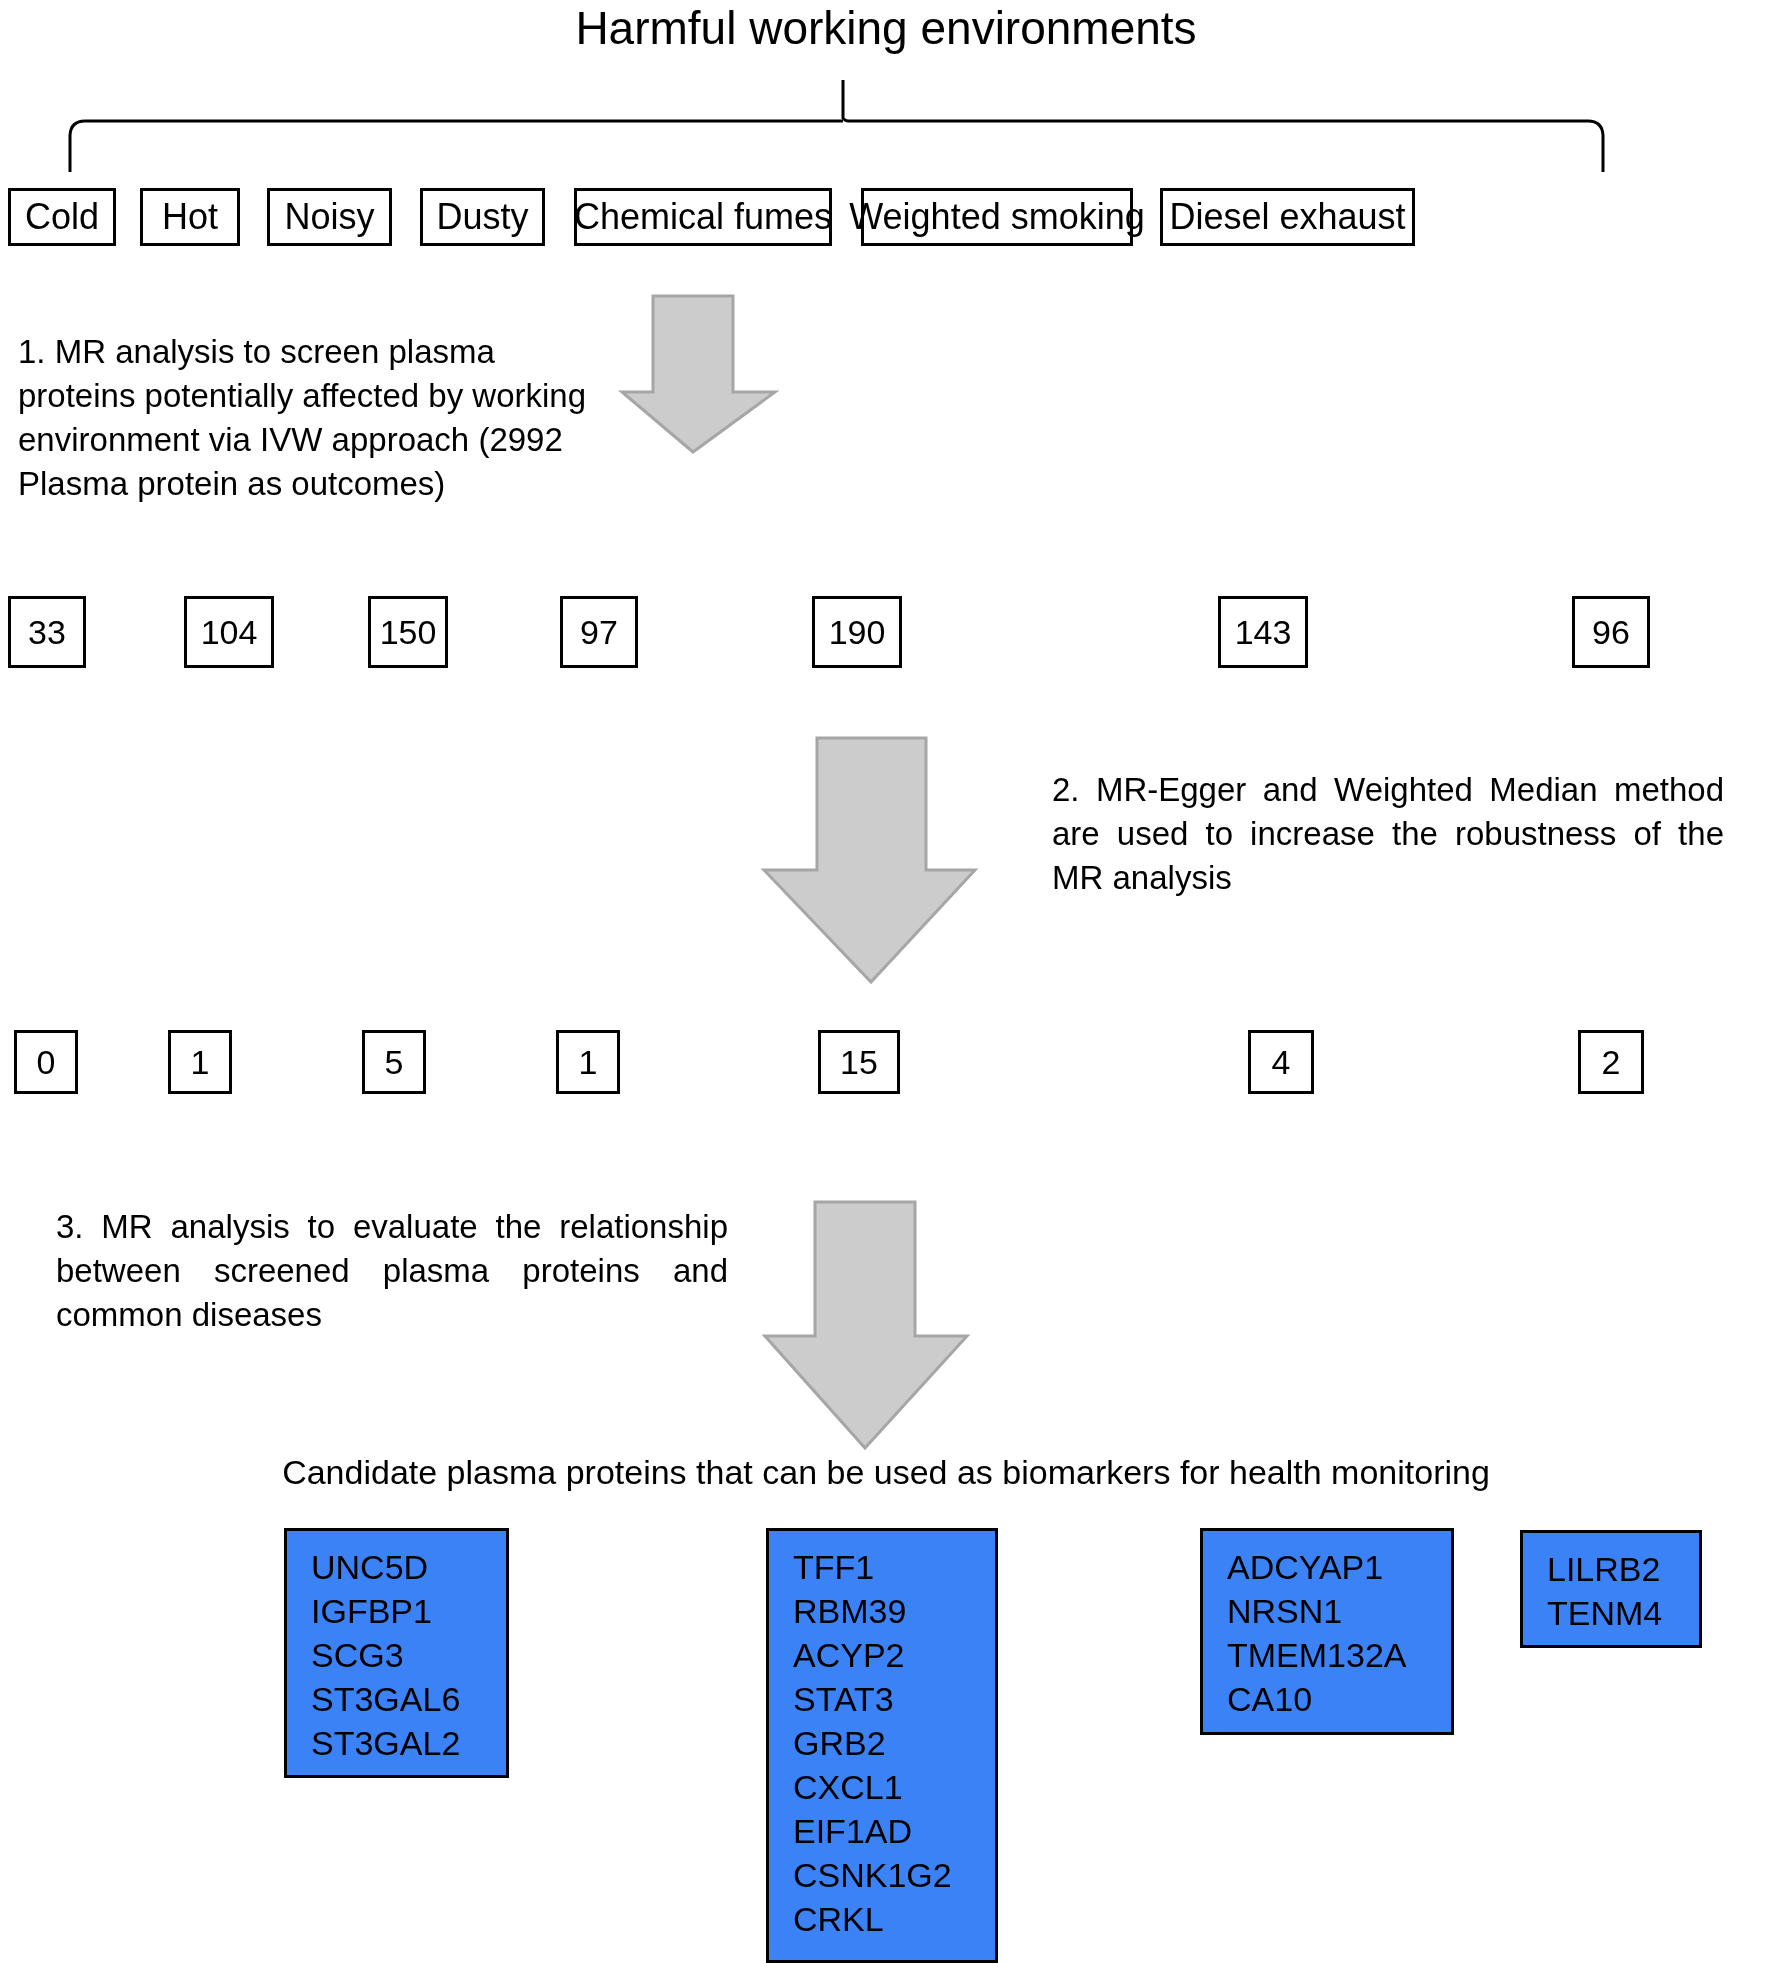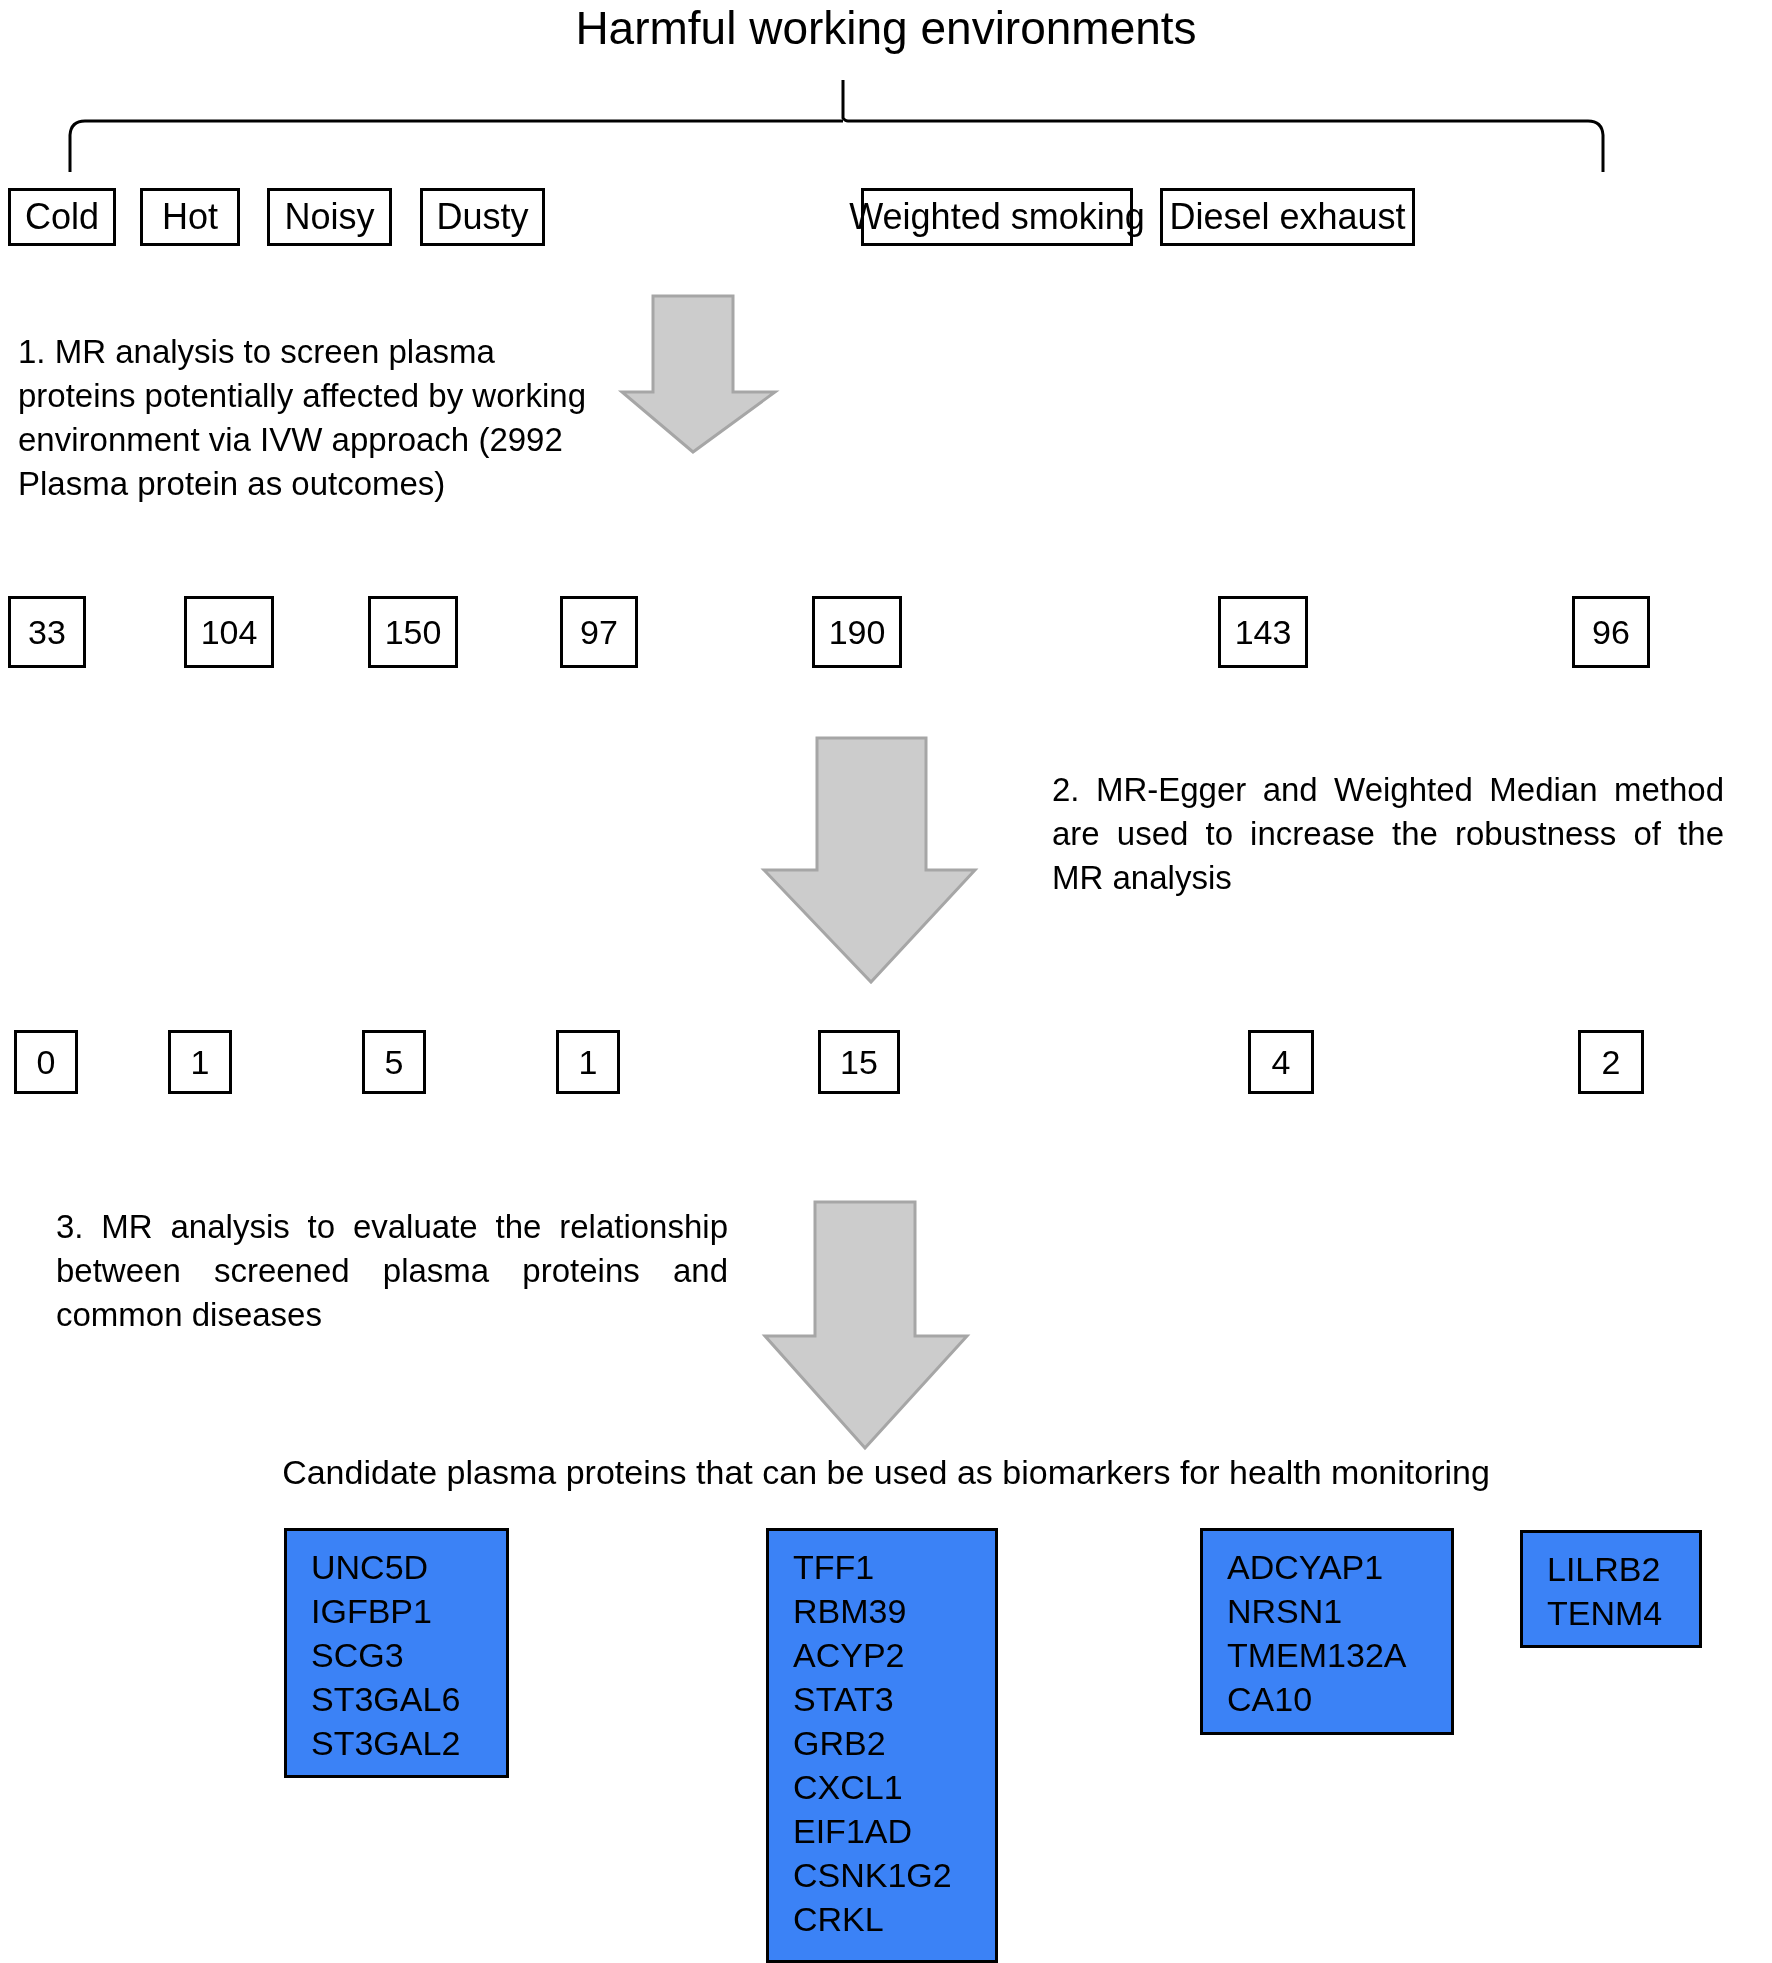--- a/index.html
+++ b/index.html
@@ -109,40 +109,43 @@
   </div>
   <div class="abs obox" style="left:140px; top:188px; width:100px; height:58px;">
     <span>Hot</span>
   </div>
   <div class="abs obox" style="left:267px; top:188px; width:125px; height:58px;">
     <span>Noisy</span>
   </div>
   <div class="abs obox" style="left:420px; top:188px; width:125px; height:58px;">
     <span>Dusty</span>
   </div>
+  <div class="abs obox" style="left:574px; top:188px; width:258px; height:58px;">
+    <span>Chemical fumes</span>
+  </div>
   <div class="abs obox" style="left:861px; top:188px; width:272px; height:58px;">
     <span>Weighted smoking</span>
   </div>
   <div class="abs obox" style="left:1160px; top:188px; width:255px; height:58px;">
     <span>Diesel exhaust</span>
   </div>
 
   <div class="abs step" style="left:18px; top:330px; width:580px;">1. MR analysis to screen plasma proteins potentially affected by working environment via IVW approach (2992 Plasma protein as outcomes)</div>
 
   <svg class="abs arrow-svg" style="left:620px; top:294px;" width="160" height="160" viewBox="0 0 160 160">
     <polygon points="33,2 113,2 113,98 155,98 73,158 2,98 33,98" fill="#cccccc" stroke="#a6a6a6" stroke-width="3" stroke-linejoin="miter"></polygon>
   </svg>
 
   <div class="abs numbox" style="left:8px;   top:596px; width:78px; height:72px;">
     <span>33</span>
   </div>
   <div class="abs numbox" style="left:184px; top:596px; width:90px; height:72px;">
     <span>104</span>
   </div>
-  <div class="abs numbox" style="left:368px; top:596px; width:90px; height:72px;">
+  <div class="abs numbox" style="left:368px; top:596px; width:80px; height:72px;">
     <span>150</span>
   </div>
   <div class="abs numbox" style="left:560px; top:596px; width:78px; height:72px;">
     <span>97</span>
   </div>
   <div class="abs numbox" style="left:812px; top:596px; width:90px; height:72px;">
     <span>190</span>
   </div>
   <div class="abs numbox" style="left:1218px; top:596px; width:90px; height:72px;">
     <span>143</span>

